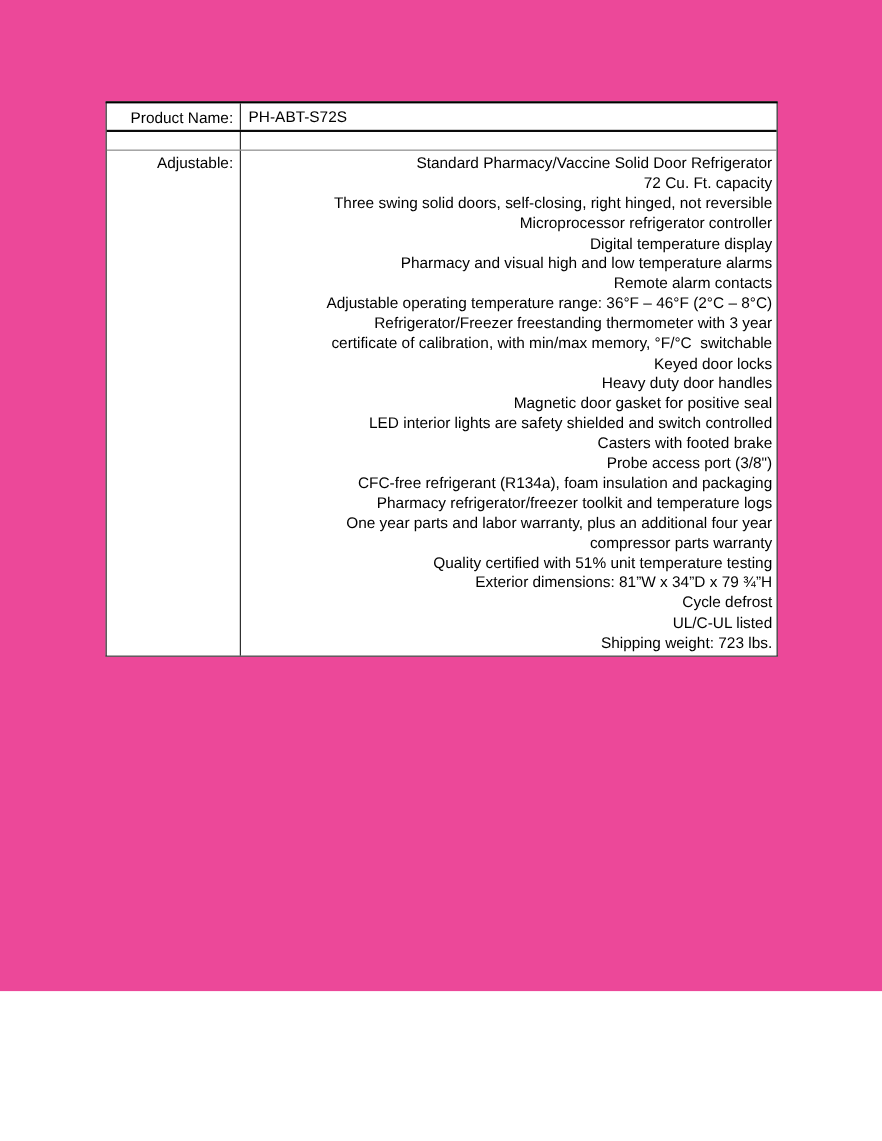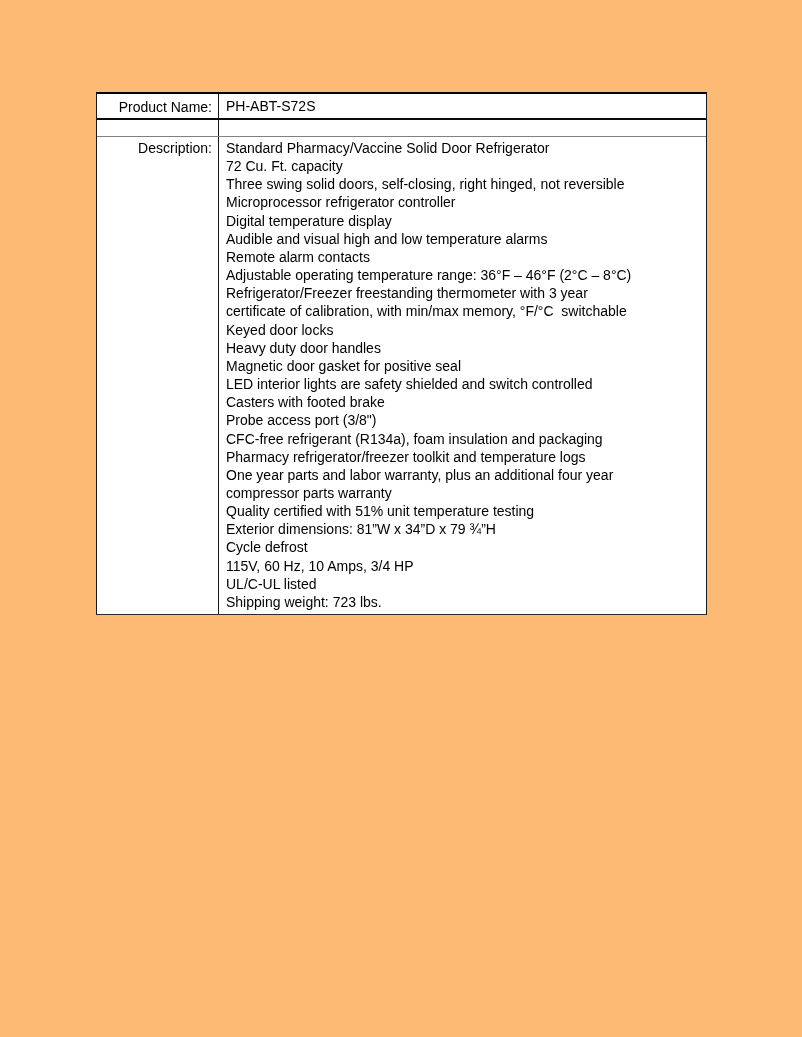--- a/index.html
+++ b/index.html
@@ -12,22 +12,22 @@
     height: 1037px;
     position: relative;
     font-family: "Liberation Sans", sans-serif;
     color: #000000;
     overflow: hidden;
   }
   .page {
     position: absolute;
     left: 0; top: 0;
     width: 802px;
-    height: 1037px;
-    background: #fdba74;
+    height: 901px;
+    background: #ec4899;
   }
   .spec-table {
     position: absolute;
     left: 96px;
     top: 92px;
     width: 611px;
     box-sizing: border-box;
     border-left: 1.5px solid #1a1a1a;
     border-right: 1.5px solid #1a1a1a;
     border-top: 2px solid #000000;
@@ -42,20 +42,21 @@
   .row-product {
     height: 24px;
     border-bottom: 2px solid #0a0a0a;
   }
   .row-empty {
     height: 16px;
     border-bottom: 1px solid #808080;
   }
   .cell {
     box-sizing: border-box;
+    text-align: right;
   }
   .cell-label {
     width: 122px;
     flex: 0 0 122px;
     text-align: right;
     padding: 2px 6px 0 4px;
     border-right: 1.5px solid #1a1a1a;
   }
   .row-product .cell-label,
   .row-product .cell-value {
@@ -98,47 +99,46 @@
       </div>
     </div>
 
     <div class="row row-empty">
       <div class="cell cell-label"></div>
       <div class="cell cell-value"></div>
     </div>
 
     <div class="row row-desc">
       <div class="cell cell-label">
-        <span class="label-text">Description:</span>
+        <span class="label-text">Adjustable:</span>
       </div>
       <div class="cell cell-value">
           <div class="desc-line">Standard Pharmacy/Vaccine Solid Door Refrigerator</div>
           <div class="desc-line">72 Cu. Ft. capacity</div>
           <div class="desc-line">Three swing solid doors, self-closing, right hinged, not reversible</div>
           <div class="desc-line">Microprocessor refrigerator controller</div>
           <div class="desc-line">Digital temperature display</div>
-          <div class="desc-line">Audible and visual high and low temperature alarms</div>
+          <div class="desc-line">Pharmacy and visual high and low temperature alarms</div>
           <div class="desc-line">Remote alarm contacts</div>
           <div class="desc-line">Adjustable operating temperature range: 36°F – 46°F (2°C – 8°C)</div>
           <div class="desc-line">Refrigerator/Freezer freestanding thermometer with 3 year</div>
           <div class="desc-line">certificate of calibration, with min/max memory, °F/°C  switchable</div>
           <div class="desc-line">Keyed door locks</div>
           <div class="desc-line">Heavy duty door handles</div>
           <div class="desc-line">Magnetic door gasket for positive seal</div>
           <div class="desc-line">LED interior lights are safety shielded and switch controlled</div>
           <div class="desc-line">Casters with footed brake</div>
           <div class="desc-line">Probe access port (3/8")</div>
           <div class="desc-line">CFC-free refrigerant (R134a), foam insulation and packaging</div>
           <div class="desc-line">Pharmacy refrigerator/freezer toolkit and temperature logs</div>
           <div class="desc-line">One year parts and labor warranty, plus an additional four year</div>
           <div class="desc-line">compressor parts warranty</div>
           <div class="desc-line">Quality certified with 51% unit temperature testing</div>
           <div class="desc-line">Exterior dimensions: 81”W x 34”D x 79 ¾”H</div>
           <div class="desc-line">Cycle defrost</div>
-          <div class="desc-line">115V, 60 Hz, 10 Amps, 3/4 HP</div>
           <div class="desc-line">UL/C-UL listed</div>
           <div class="desc-line">Shipping weight: 723 lbs.</div>
         </div>
     </div>
 
   </div>
 
 </div>
 
 </body></html>

